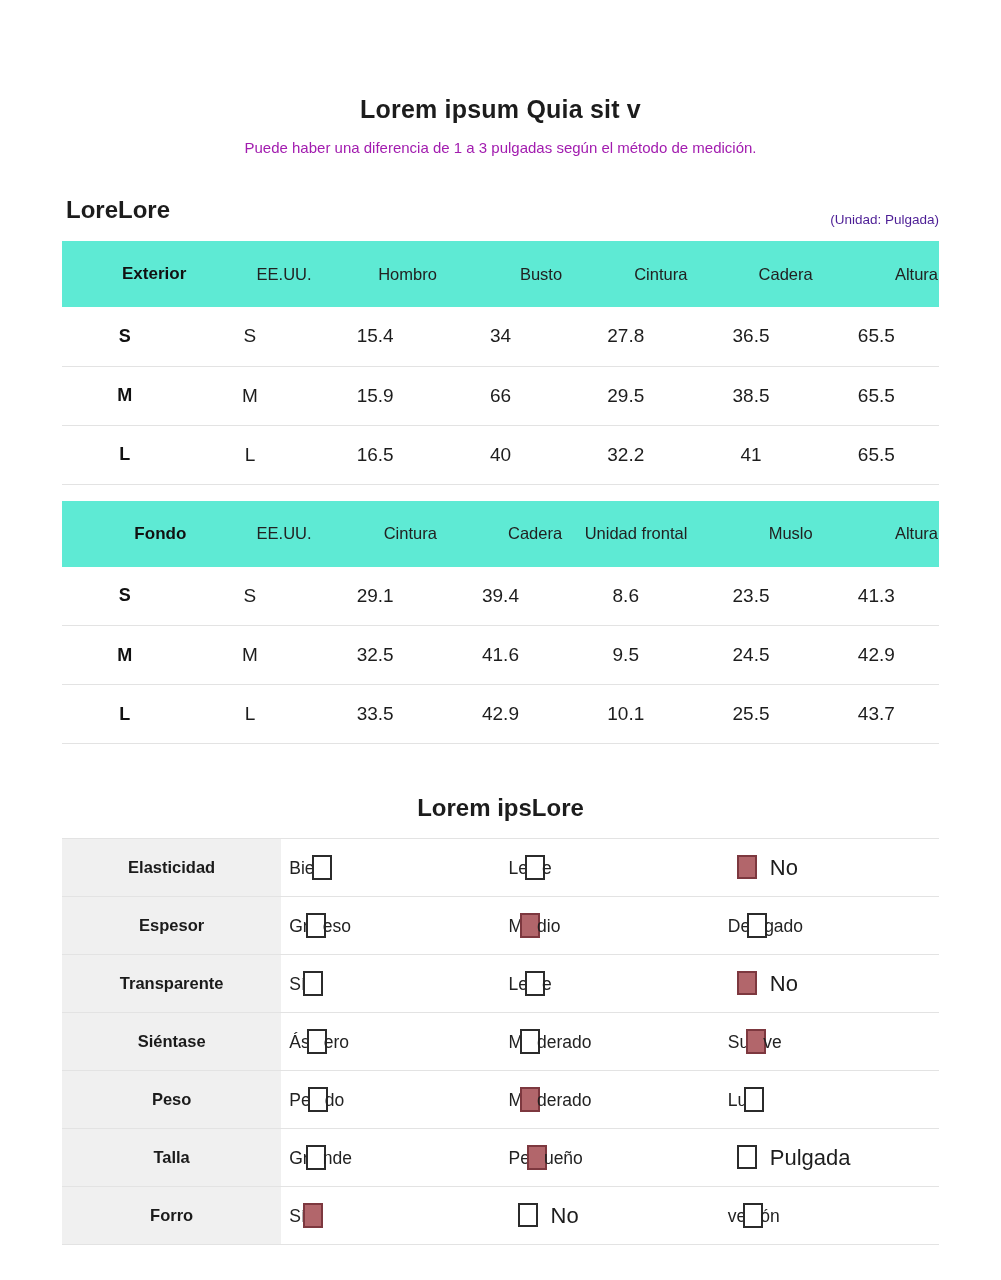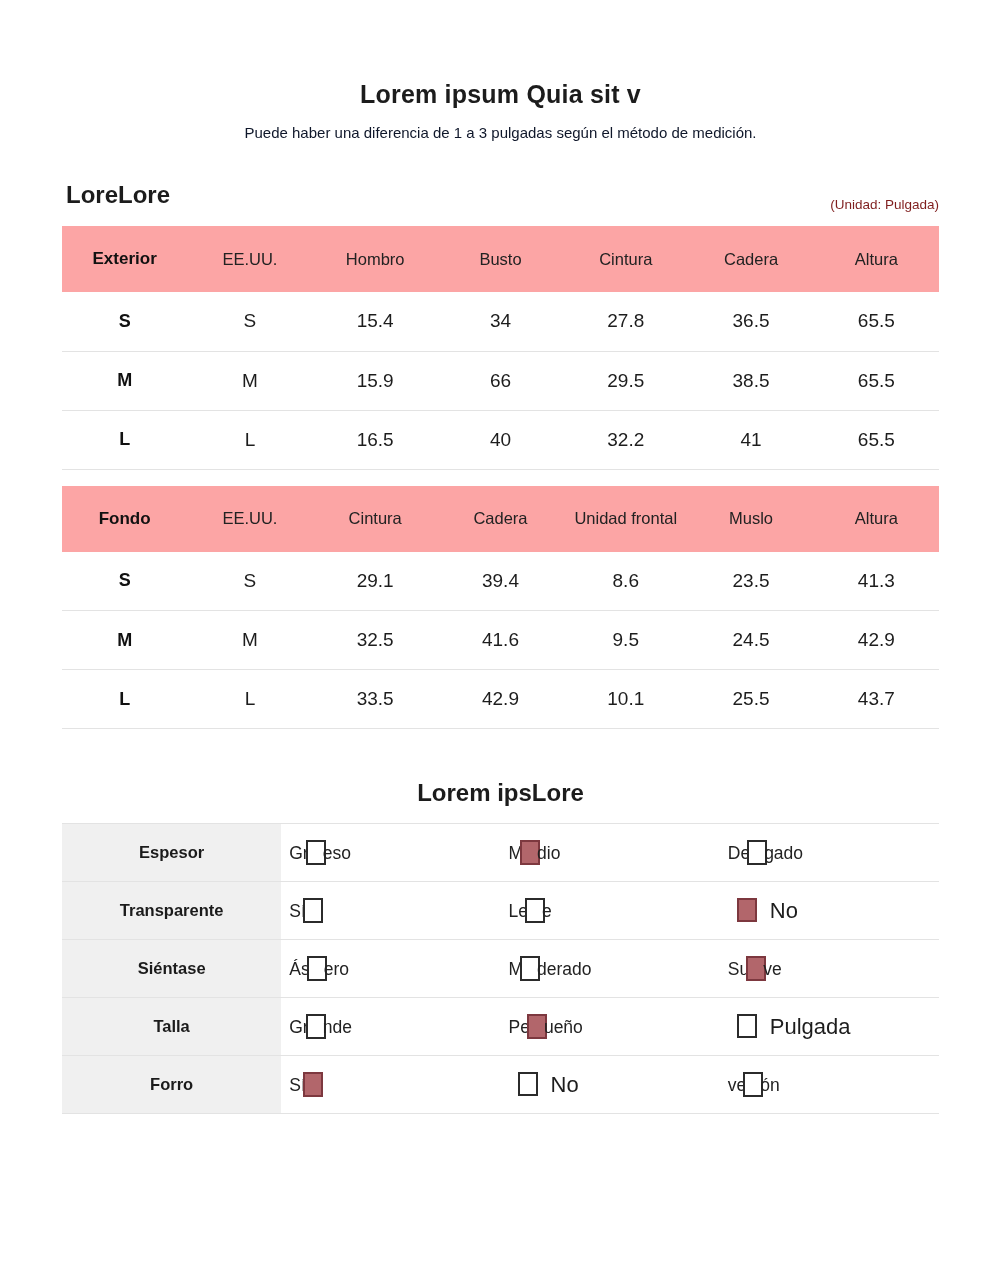--- a/index.html
+++ b/index.html
@@ -8,54 +8,54 @@
     width: 1001px;
     font-family: "Liberation Sans", sans-serif;
     color: #1a1a1a;
   }
   .page { width: 877px; margin: 0 auto; padding-top: 80px; padding-bottom: 50px; }
 
   .page-title {
     text-align: center;
     font-size: 25px;
     font-weight: 700;
-    margin: 0;
+    margin: 15px;
     letter-spacing: .2px;
     color: #1c1c1c;
   }
   .page-subtitle {
     text-align: center;
     font-size: 15px;
-    color: #0f172a;
+    color: #a21caf;
     margin: 15px 0 0 0;
   }
 
   .section-head {
     display: flex;
     justify-content: space-between;
     align-items: flex-end;
     margin-top: 36px;
   }
   .section-heading { font-size: 24px; font-weight: 700; margin: 4px; color: #1c1c1c; }
-  .unit-note { font-size: 13.5px; color: #7f1d1d; padding-bottom: 1px; }
+  .unit-note { font-size: 13.5px; color: #4c1d95; padding-bottom: 1px; }
 
   table.size-table {
     width: 100%;
     border-collapse: collapse;
     table-layout: fixed;
     margin-top: 13px;
   }
   table.size-table + table.size-table { margin-top: 16px; }
   .size-table thead th {
-    background: #fca5a5;
+    background: #5eead4;
     height: 66px;
     font-weight: 400;
     font-size: 16.5px;
     color: #222;
-    text-align: center;
+    text-align: right;
   }
   .size-table thead th.rowhead { font-weight: 700; font-size: 17px; color: #111; }
   .size-table tbody td {
     height: 59px;
     text-align: center;
     font-size: 19px;
     color: #1d1d1d;
     border-bottom: 1px solid #e3e3e3;
     background: #fff;
   }
@@ -202,38 +202,50 @@
           </tr>
         </tbody>
       </table>
     </div>
 
   <h2 class="section-heading props-heading">Lorem ipsLore</h2>
 
   <table class="props-table">
     <tbody id="props-body">
         <tr>
+          <td class="plabel">Elasticidad</td>
+          <td class="popt"><span class="word">Bie</span><span class="box  inline"></span></td>
+          <td class="popt"><span class="word">Le</span><span class="box  inline"></span><span class="word">e</span></td>
+          <td class="popt lead"><span class="box checked leadbox"></span><span class="lead-word">No</span></td>
+        </tr>
+        <tr>
           <td class="plabel">Espesor</td>
           <td class="popt"><span class="word">Gr</span><span class="box  inline"></span><span class="word">eso</span></td>
           <td class="popt"><span class="word">M</span><span class="box checked inline"></span><span class="word">dio</span></td>
           <td class="popt"><span class="word">De</span><span class="box  inline"></span><span class="word">gado</span></td>
         </tr>
         <tr>
           <td class="plabel">Transparente</td>
           <td class="popt"><span class="word">Sí</span><span class="box  inline"></span></td>
           <td class="popt"><span class="word">Le</span><span class="box  inline"></span><span class="word">e</span></td>
           <td class="popt lead"><span class="box checked leadbox"></span><span class="lead-word">No</span></td>
         </tr>
         <tr>
           <td class="plabel">Siéntase</td>
           <td class="popt"><span class="word">Ás</span><span class="box  inline"></span><span class="word">ero</span></td>
           <td class="popt"><span class="word">M</span><span class="box  inline"></span><span class="word">derado</span></td>
           <td class="popt"><span class="word">Su</span><span class="box checked inline"></span><span class="word">ve</span></td>
         </tr>
         <tr>
+          <td class="plabel">Peso</td>
+          <td class="popt"><span class="word">Pe</span><span class="box  inline"></span><span class="word">do</span></td>
+          <td class="popt"><span class="word">M</span><span class="box checked inline"></span><span class="word">derado</span></td>
+          <td class="popt"><span class="word">Lu</span><span class="box  inline"></span></td>
+        </tr>
+        <tr>
           <td class="plabel">Talla</td>
           <td class="popt"><span class="word">Gr</span><span class="box  inline"></span><span class="word">nde</span></td>
           <td class="popt"><span class="word">Pe</span><span class="box checked inline"></span><span class="word">ueño</span></td>
           <td class="popt lead"><span class="box  leadbox"></span><span class="lead-word">Pulgada</span></td>
         </tr>
         <tr>
           <td class="plabel">Forro</td>
           <td class="popt"><span class="word">Sí</span><span class="box checked inline"></span></td>
           <td class="popt lead"><span class="box  leadbox"></span><span class="lead-word">No</span></td>
           <td class="popt"><span class="word">ve</span><span class="box  inline"></span><span class="word">ón</span></td>

